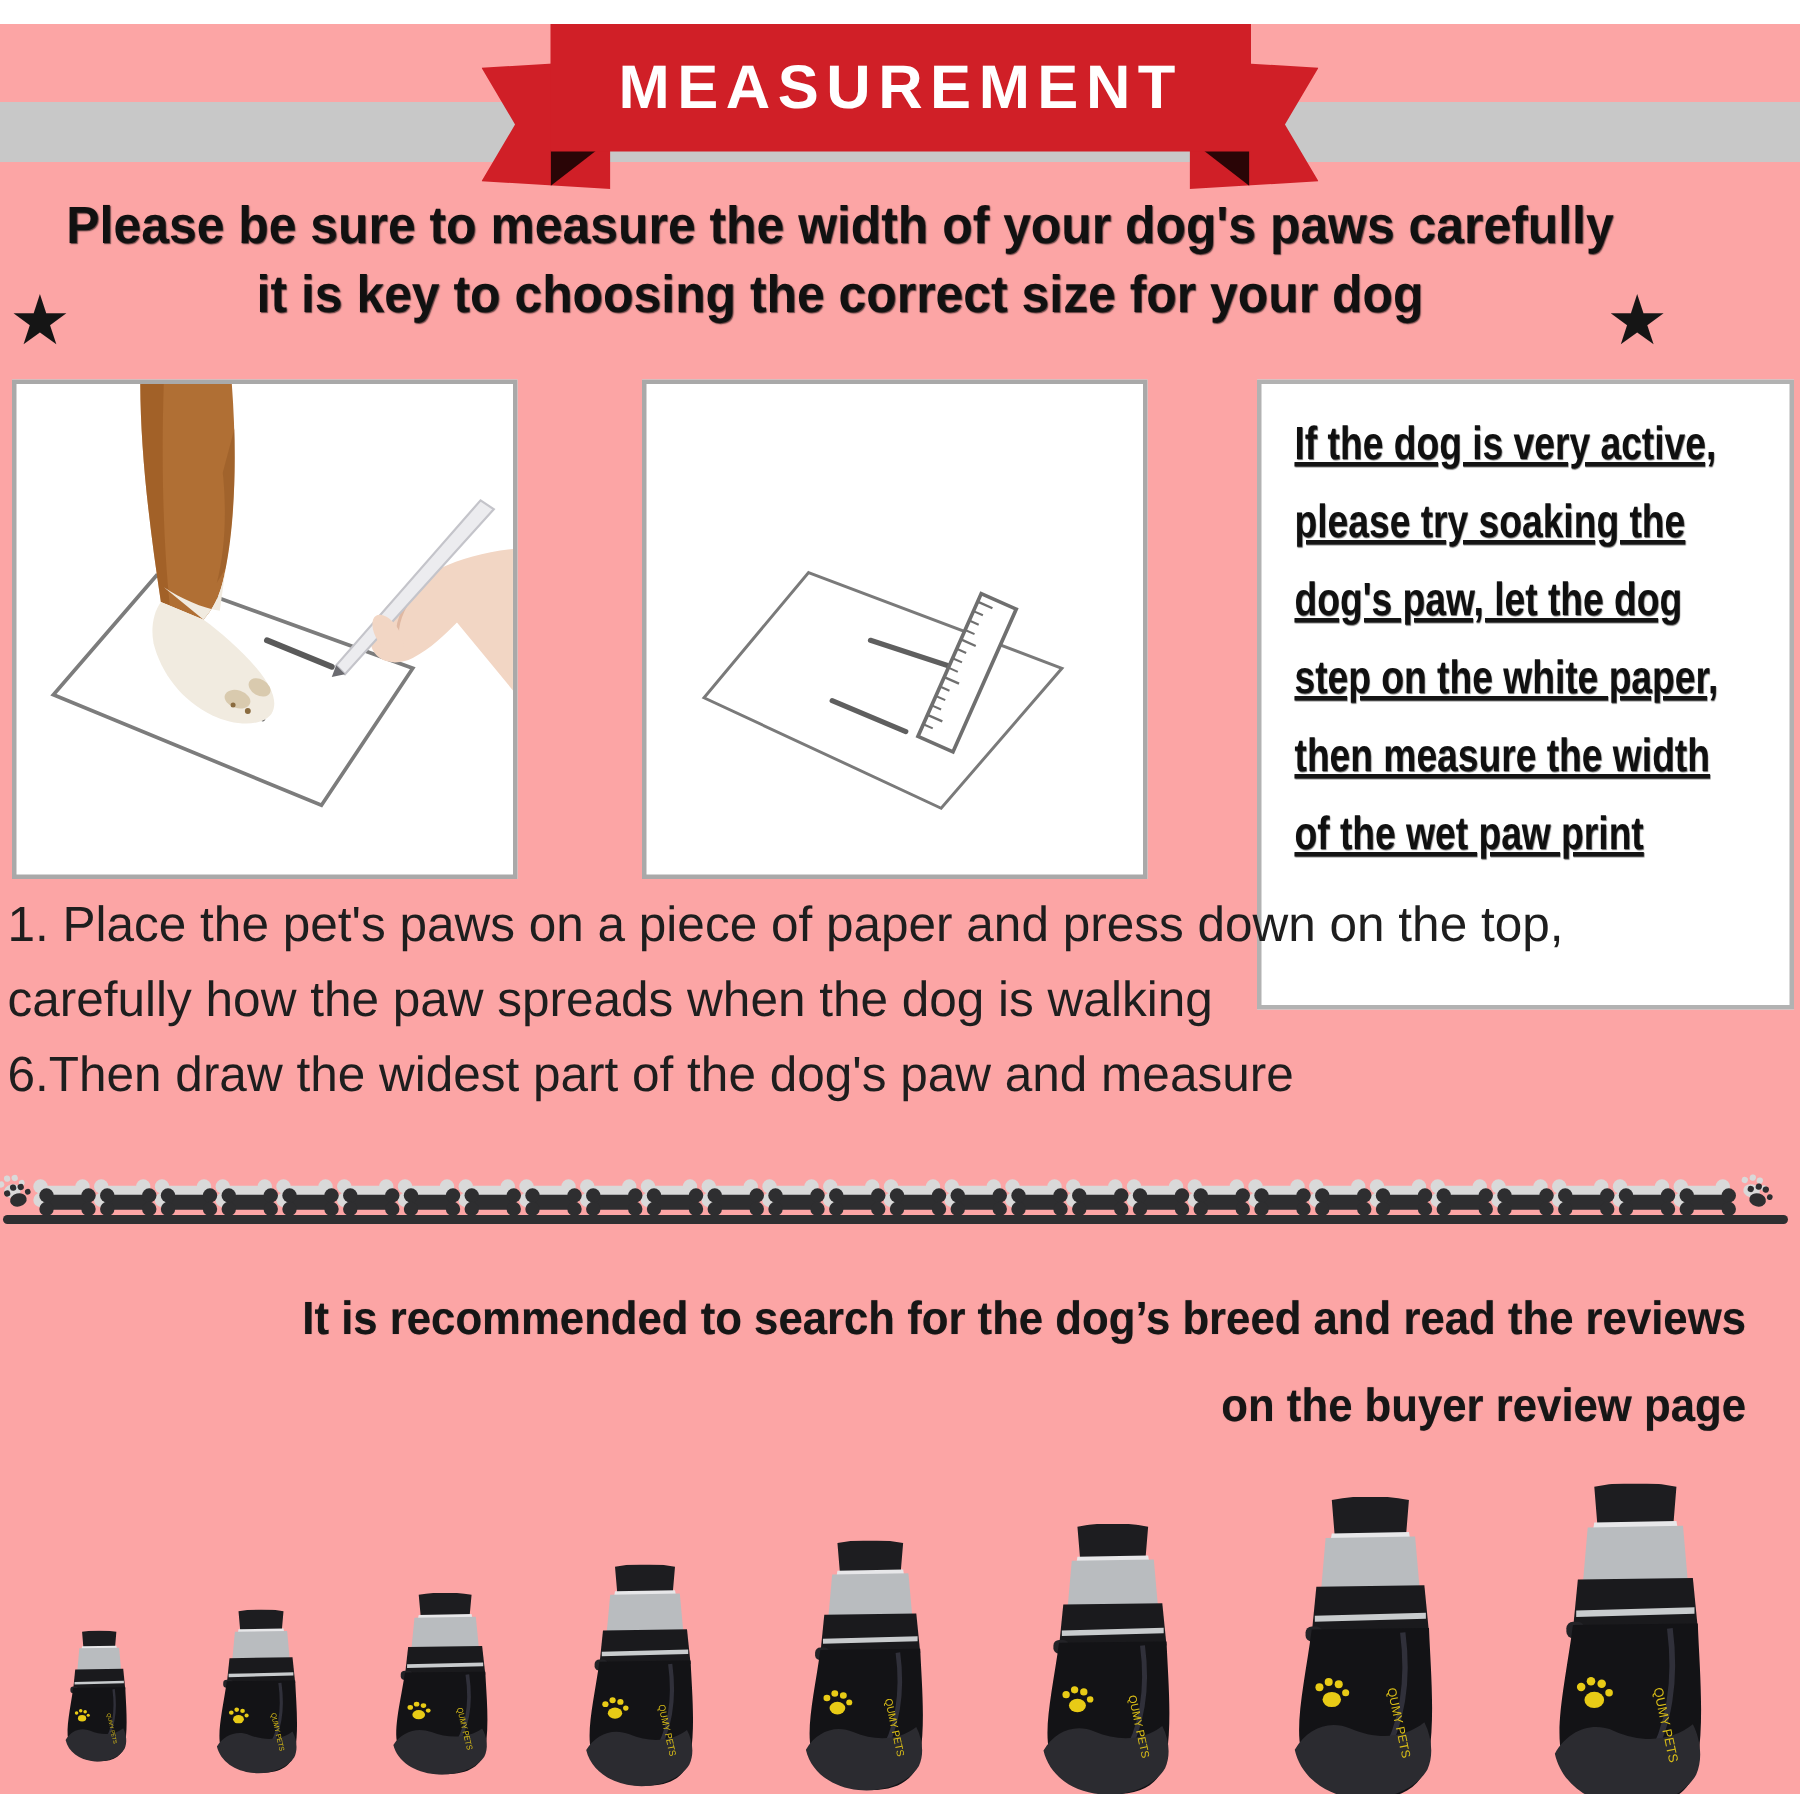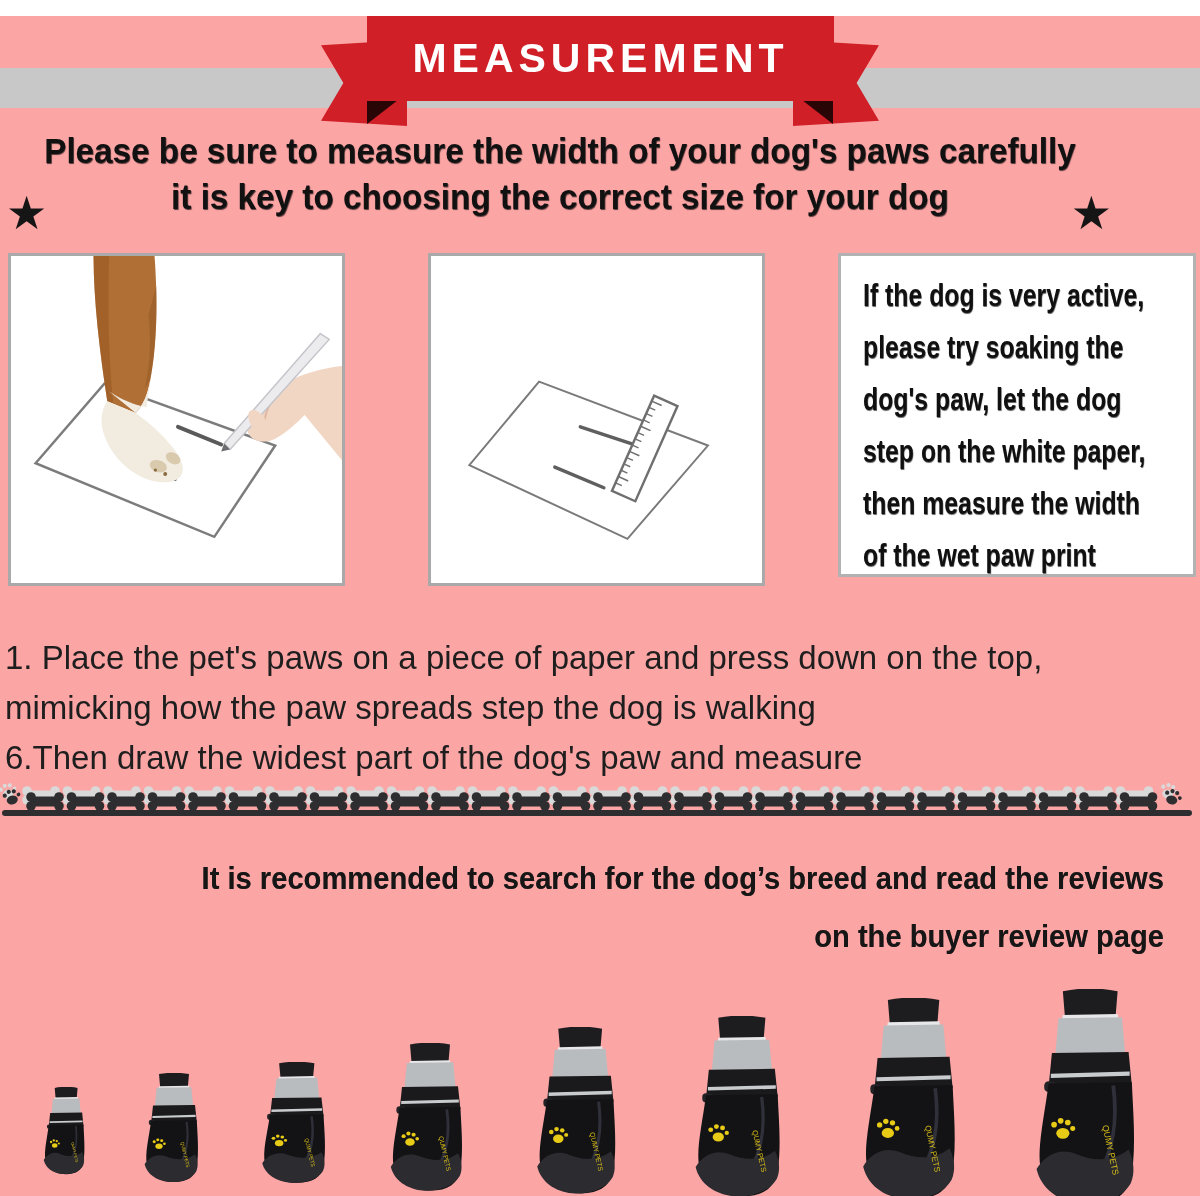--- a/index.html
+++ b/index.html
@@ -32,30 +32,30 @@
   }
   .star { position:absolute; font-size:46px; color:#151515; top:58px; }
   .star.left  { left:6px; }
   .star.right { right:8px; }
   
   .fig-box { position:absolute; top:237px; width:337px; height:333px; border:3px solid #a9a9a9; background:#fff; }
   .fig-box.one { left:8px; }
   .fig-box.two { left:428px; }
   .fig-box svg { width:100%; height:100%; display:block; }
   .tip-box {
-    position:absolute; left:838px; top:237px; width:358px; height:324px;
-    border:3px solid #b2b2b2; background:#fff; padding:14px 0 0 22px;
+    position:absolute; left:838px; top:237px; width:358px; height:420px;
+    border:3px solid #b2b2b2; background:#fff; padding:14px 0 0 22px;text-decoration:underline;
   }
   .tip-line {
     font-size:31px; font-weight:bold; line-height:52px; white-space:nowrap;
     color:#101010; transform:scaleX(0.80); transform-origin:0 50%;
     text-shadow:0.5px 0.5px 0.8px rgba(0,0,0,0.6);
   }
   
-  .steps { position:absolute; left:5px; top:617px; width:1195px; }
+  .steps { position:absolute; left:5px; top:575px; width:1195px; }
   .step-line { font-size:33px; font-weight:400; line-height:50px; white-space:nowrap; color:#1e1e1e; }
   
   .bones-svg { position:absolute; left:0; top:756px; width:1200px; height:48px; }
   
   .recommend { position:absolute; left:0; top:834px; width:1200px; text-align:right; }
   .rec-line {
     font-size:31px; font-weight:bold; line-height:58px; white-space:nowrap;
     color:#161616; transform:scaleX(0.94); transform-origin:50% 50%;
     text-shadow:0 0 0.6px rgba(0,0,0,0.5);
   }
@@ -182,21 +182,21 @@
     <div class="tip-line">If the dog is very active,</div>
     <div class="tip-line">please try soaking the</div>
     <div class="tip-line">dog's paw, let the dog</div>
     <div class="tip-line">step on the white paper,</div>
     <div class="tip-line">then measure the width</div>
     <div class="tip-line">of the wet paw print</div>
   </aside>
 
   <section class="steps">
     <div class="step-line">1. Place the pet's paws on a piece of paper and press down on the top,</div>
-    <div class="step-line">mimicking how the paw spreads step the dog is walking</div>
+    <div class="step-line">carefully how the paw spreads when the dog is walking</div>
     <div class="step-line">6.Then draw the widest part of the dog's paw and measure</div>
   </section>
 
   <svg class="bones-svg" viewBox="0 0 1200 48">
     <g id="bones-layer">
         <g fill="#d9d9d9" transform="translate(-4,-6)">
           <use href="#paw-shape" transform="translate(4,17) rotate(-14 8 10)"></use>
           <use href="#bone-shape" transform="translate(26,20)"></use>
           <use href="#bone-shape" transform="translate(66.5,20)"></use>
           <use href="#bone-shape" transform="translate(107,20)"></use>

